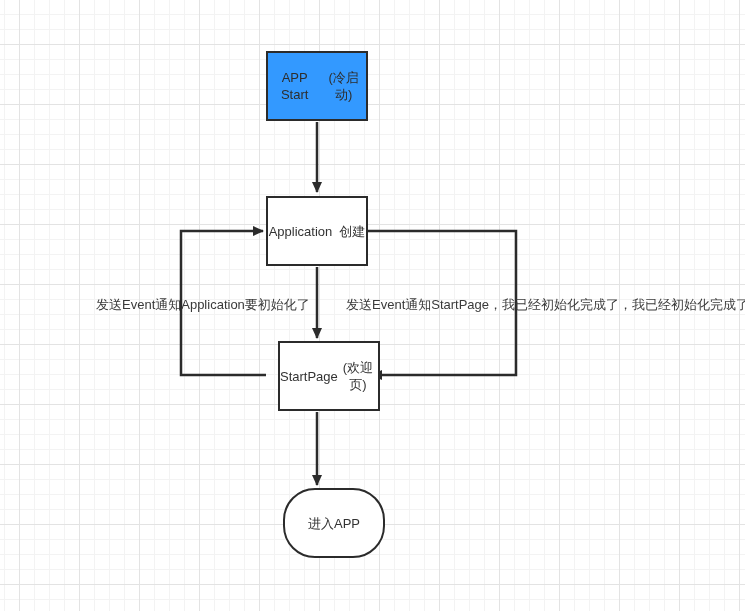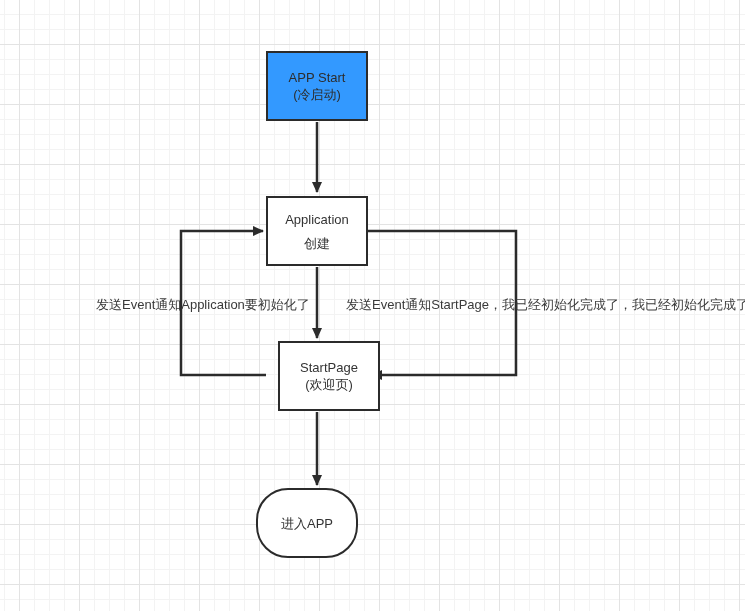--- a/index.html
+++ b/index.html
@@ -30,35 +30,34 @@
     z-index: 1;
   }
   .node {
     position: absolute;
     width: 102px;
     height: 70px;
     box-sizing: border-box;
     border: 2.5px solid #2b2b2b;
     background: #ffffff;
     display: flex;
-    flex-direction: column;
     align-items: center;
     justify-content: center;
     z-index: 3;
     font-size: 13px;
     line-height: 17px;
     color: #333333;
     text-align: center;
     cursor: default;
   }
   .node-line:empty { display: none; }
   #node-app-start   { left: 266px; top: 51px;  color: #2d2d2d; }
   #node-application { left: 266px; top: 196px; gap: 7px; }
   #node-start-page  { left: 278px; top: 341px; }
-  #node-enter-app   { left: 256px; top: 488px; border-radius: 32px; }
+  #node-enter-app   { left: 283px; top: 488px; border-radius: 32px; }
   .edge-label {
     position: absolute;
     z-index: 2;
     font-size: 13px;
     line-height: 16px;
     color: #3a3a3a;
     white-space: nowrap;
     cursor: default;
     margin-left: 28px;
   }

